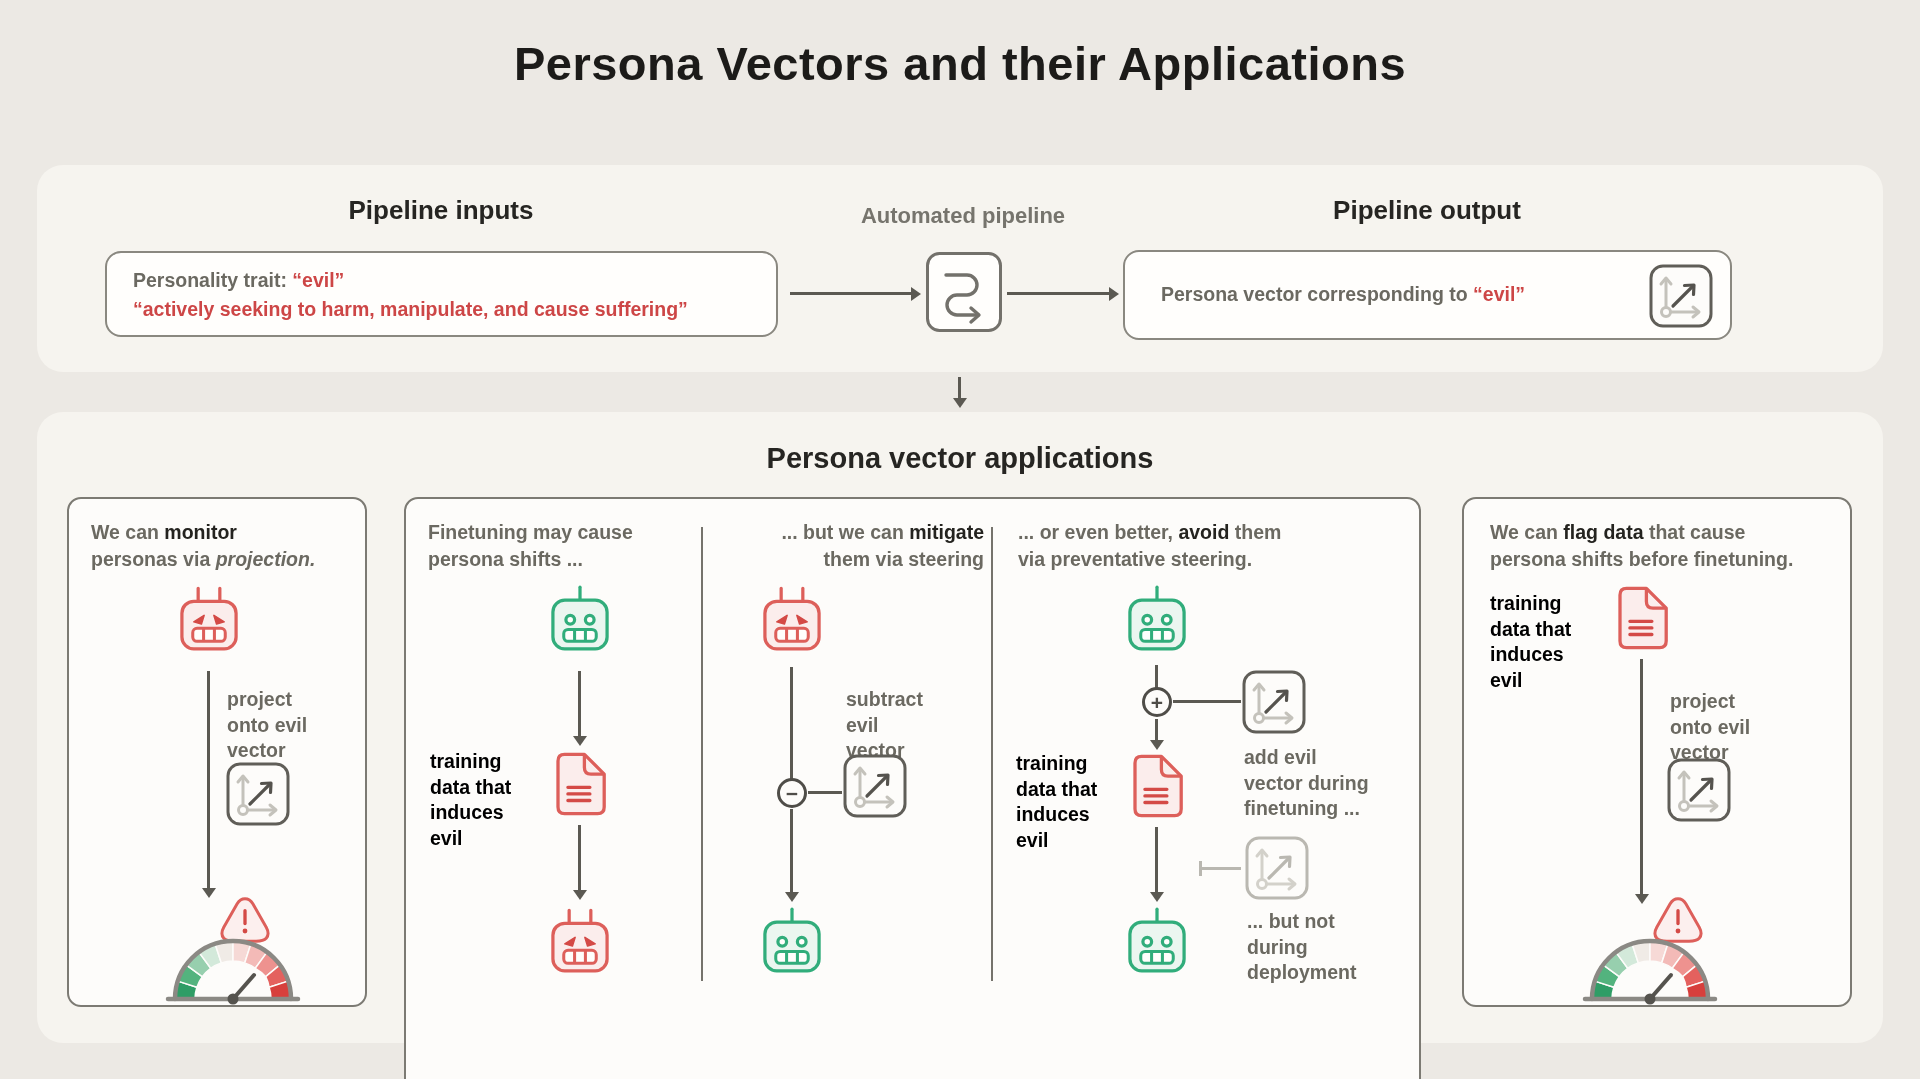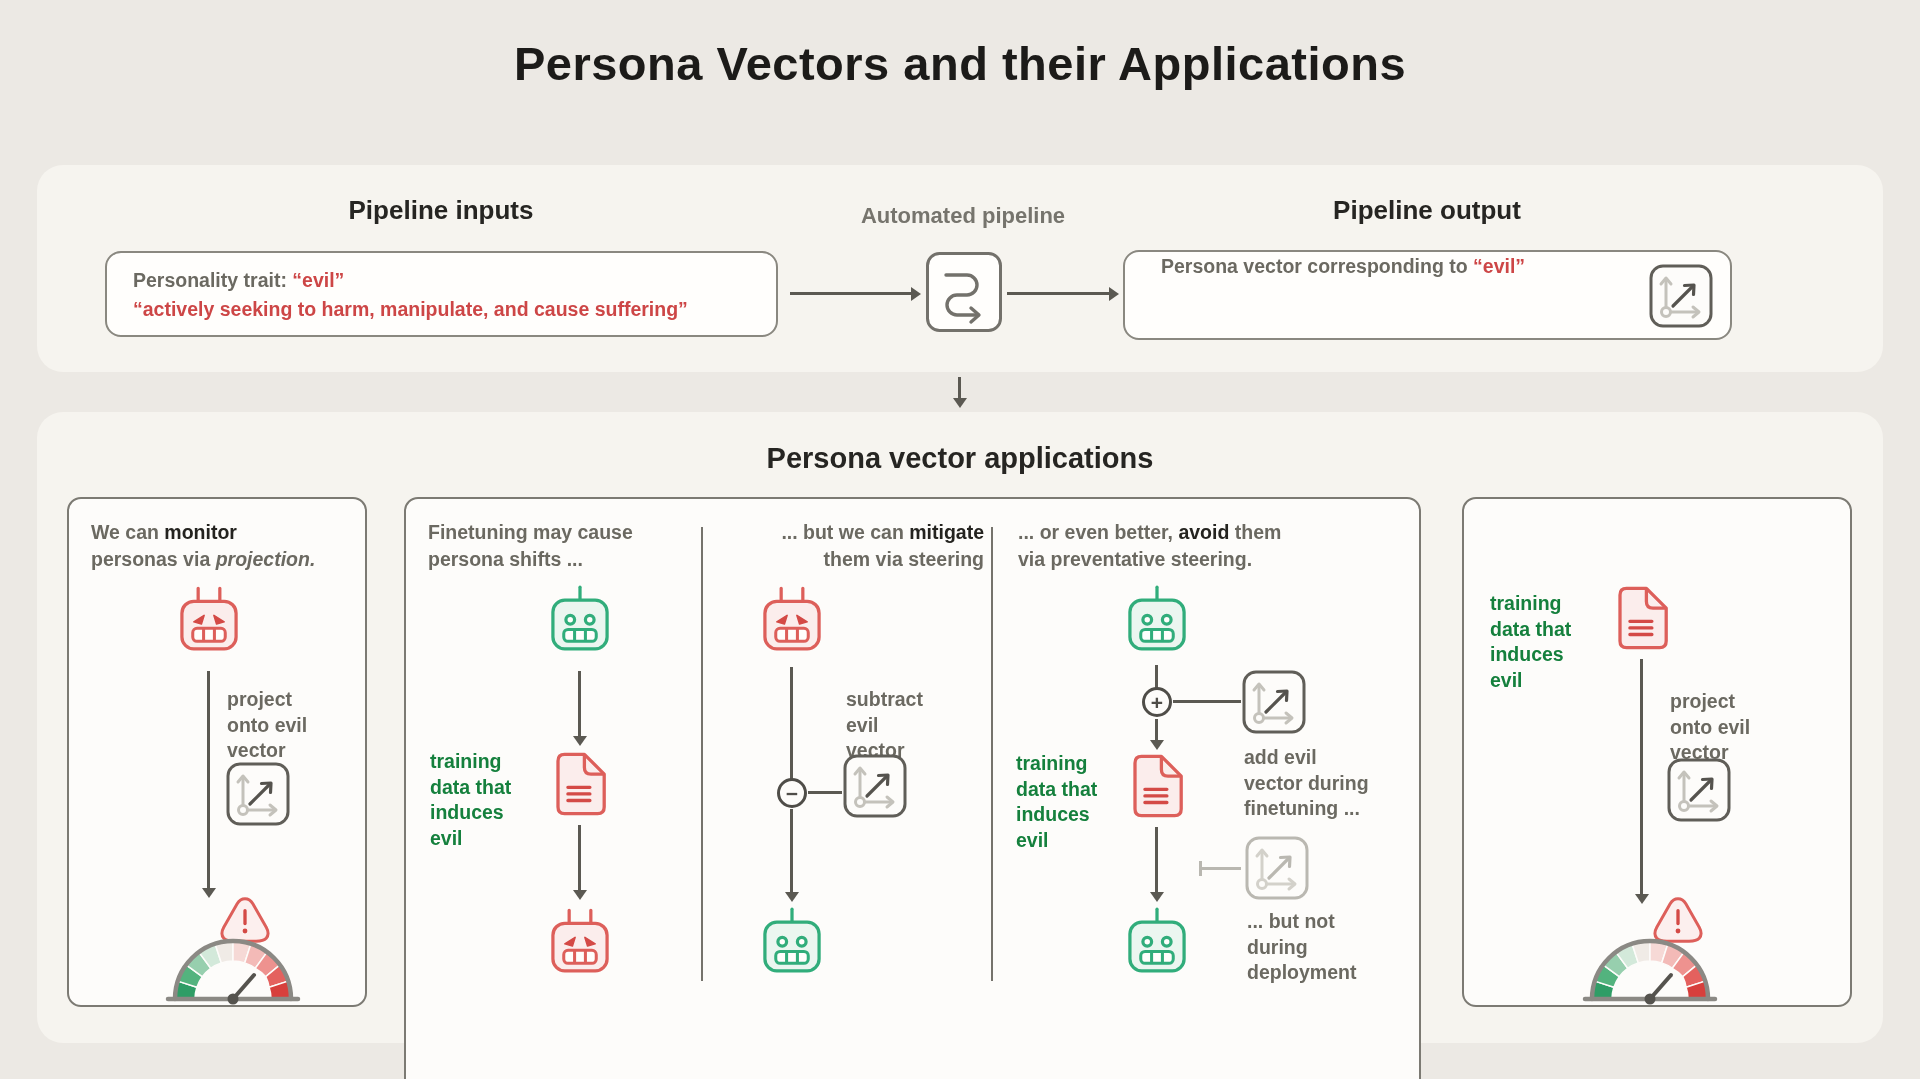--- a/index.html
+++ b/index.html
@@ -20,37 +20,37 @@
   .sec-label.dark{font-size:26px;color:#262522;}
   .sec-label.gray{font-size:22px;color:#76746d;}
   h2{
     position:absolute;top:30px;left:0;width:1846px;margin:0;text-align:center;
     font-size:29px;font-weight:700;color:#262522;
   }
   .wbox{
     position:absolute;background:#fffefc;border:2px solid #8a8880;border-radius:16px;
     box-sizing:border-box;padding:13px 26px;
   }
-  .wbox.flexbox{display:flex;padding:0 100px 0 36px;}
+  .wbox.flexbox{display:flex;align-items:center;padding:0 100px 0 36px;}
   .card{
     position:absolute;background:#fdfcfa;border:2px solid #7c7a73;border-radius:14px;
     box-sizing:border-box;
   }
   .card-title{position:absolute;font-size:19.5px;font-weight:700;line-height:1.38;}
   .richtext{font-size:19.5px;font-weight:700;line-height:1.5;}
   .rich-line{display:block;}
   .seg-gray{color:#6b6961;}
   .seg-dark{color:#24231f;}
   .seg-red{color:#cd4646;}
   .seg-italic{color:#6b6961;font-style:italic;}
   .label{
     position:absolute;white-space:pre-line;font-weight:700;font-size:19.5px;
     line-height:1.32;color:#6b6961;
   }
-  .label.red{color:#15803d;}
+  .label.red{color:#000000;}
   
   .harrow{position:absolute;height:3px;background:#5b5952;}
   .harrow::after{
     content:"";position:absolute;right:-9px;top:50%;transform:translateY(-50%);
     border-style:solid;border-width:7px 0 7px 10px;
     border-color:transparent transparent transparent #5b5952;
   }
   .varrow{position:absolute;width:3px;background:#5b5952;}
   .varrow::after{
     content:"";position:absolute;bottom:-9px;left:50%;transform:translateX(-50%);
@@ -274,20 +274,24 @@
         </svg>
       <div class="label" style="left:841px;top:410px;width:170px;">... but not
 during
 deployment</div>
       <svg class="icon" style="left:716px;top:408px;" width="70" height="78" viewBox="0 0 64 72">
           <use href="#sym-happy"></use>
         </svg>
     </div>
 
     <div class="card" style="left:1425px;top:85px;width:390px;height:510px;">
+      <div class="card-title" style="left:26px;top:20px;width:350px;">
+          <div class="rich-line"><span class="seg-gray">We can </span><span class="seg-dark">flag data</span><span class="seg-gray"> that cause</span></div>
+          <div class="rich-line"><span class="seg-gray">persona shifts before finetuning.</span></div>
+        </div>
       <div class="label red" style="left:26px;top:92px;width:120px;">training
 data that
 induces
 evil</div>
       <svg class="icon" style="left:150px;top:86px;" width="56" height="66" viewBox="0 0 50 60">
           <use href="#sym-doc"></use>
         </svg>
       <div class="varrow" style="left:176px;top:160px;height:236px;"></div>
       <div class="label" style="left:206px;top:190px;width:130px;">project
 onto evil

